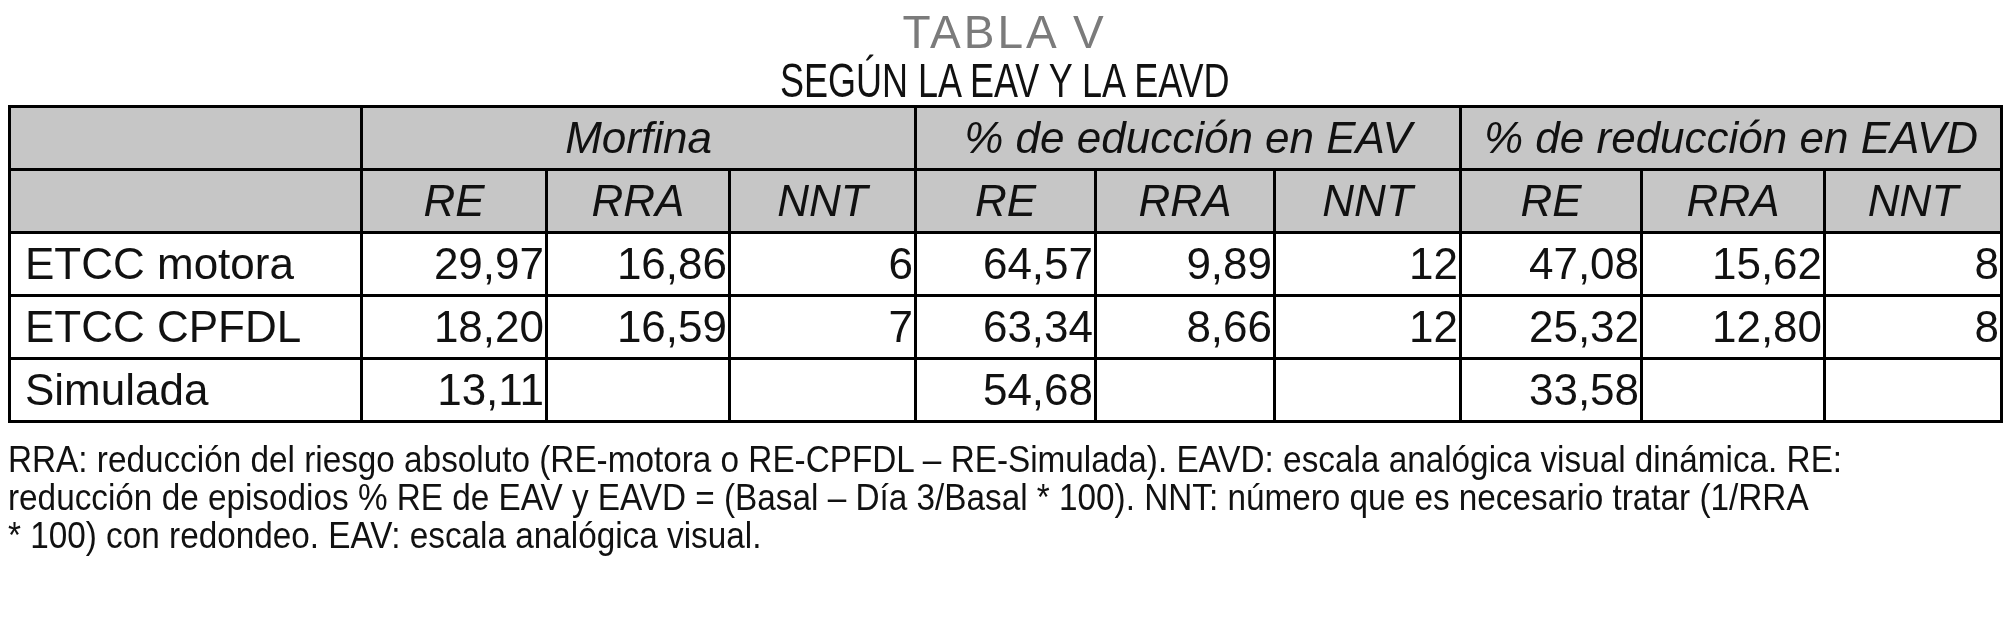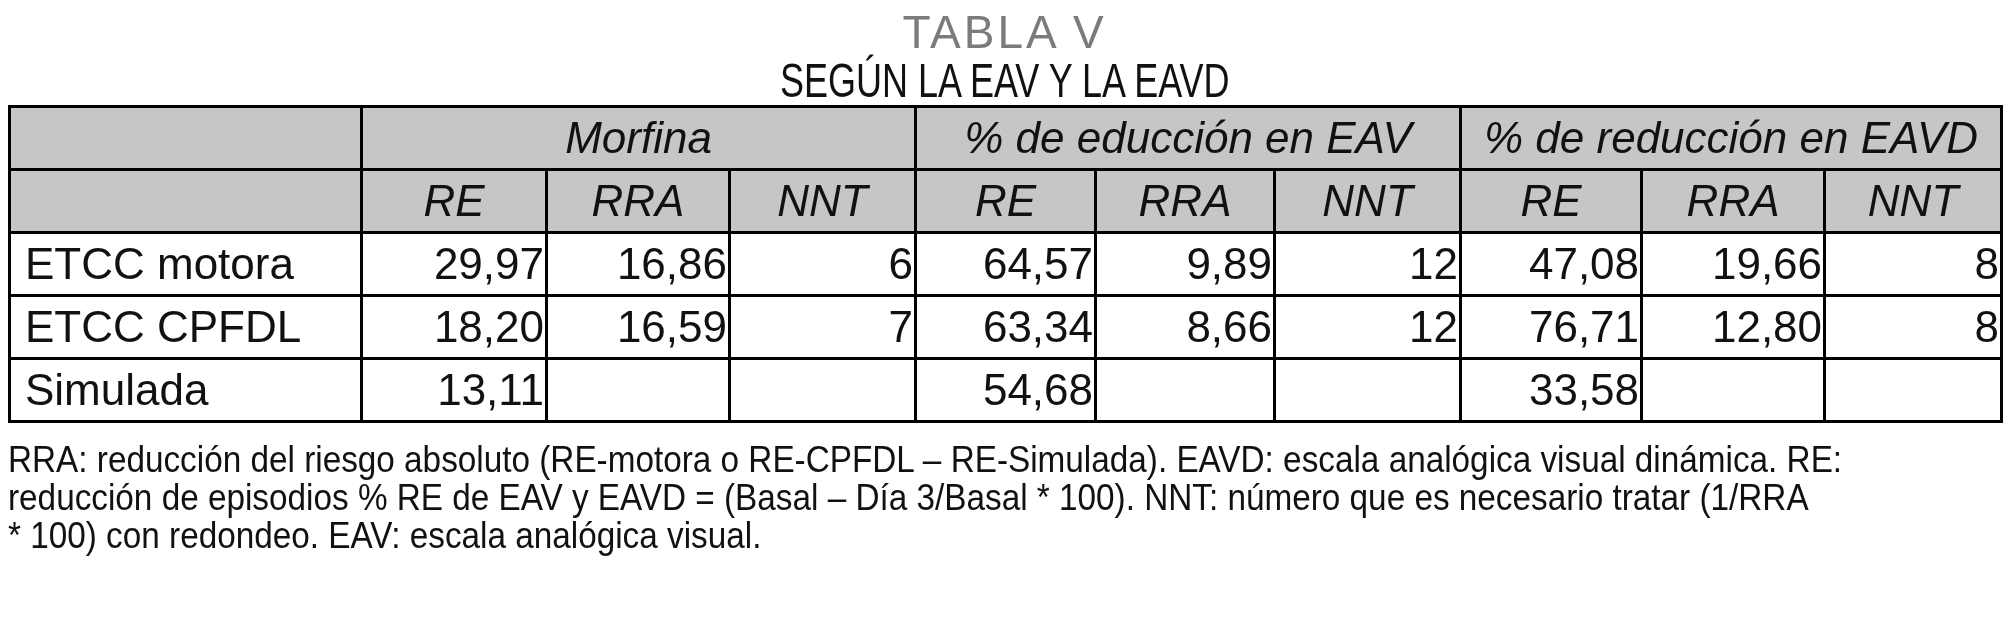--- a/index.html
+++ b/index.html
@@ -102,32 +102,32 @@
       </tr>
       <tr>
         <td class="row-label">ETCC motora</td>
         <td class="val">29,97</td>
         <td class="val">16,86</td>
         <td class="val">6</td>
         <td class="val">64,57</td>
         <td class="val">9,89</td>
         <td class="val">12</td>
         <td class="val">47,08</td>
-        <td class="val">19,66</td>
+        <td class="val">15,62</td>
         <td class="val">8</td>
       </tr>
       <tr>
         <td class="row-label">ETCC CPFDL</td>
         <td class="val">18,20</td>
         <td class="val">16,59</td>
         <td class="val">7</td>
         <td class="val">63,34</td>
         <td class="val">8,66</td>
         <td class="val">12</td>
-        <td class="val">76,71</td>
+        <td class="val">25,32</td>
         <td class="val">12,80</td>
         <td class="val">8</td>
       </tr>
       <tr>
         <td class="row-label">Simulada</td>
         <td class="val">13,11</td>
         <td class="val"></td>
         <td class="val"></td>
         <td class="val">54,68</td>
         <td class="val"></td>

